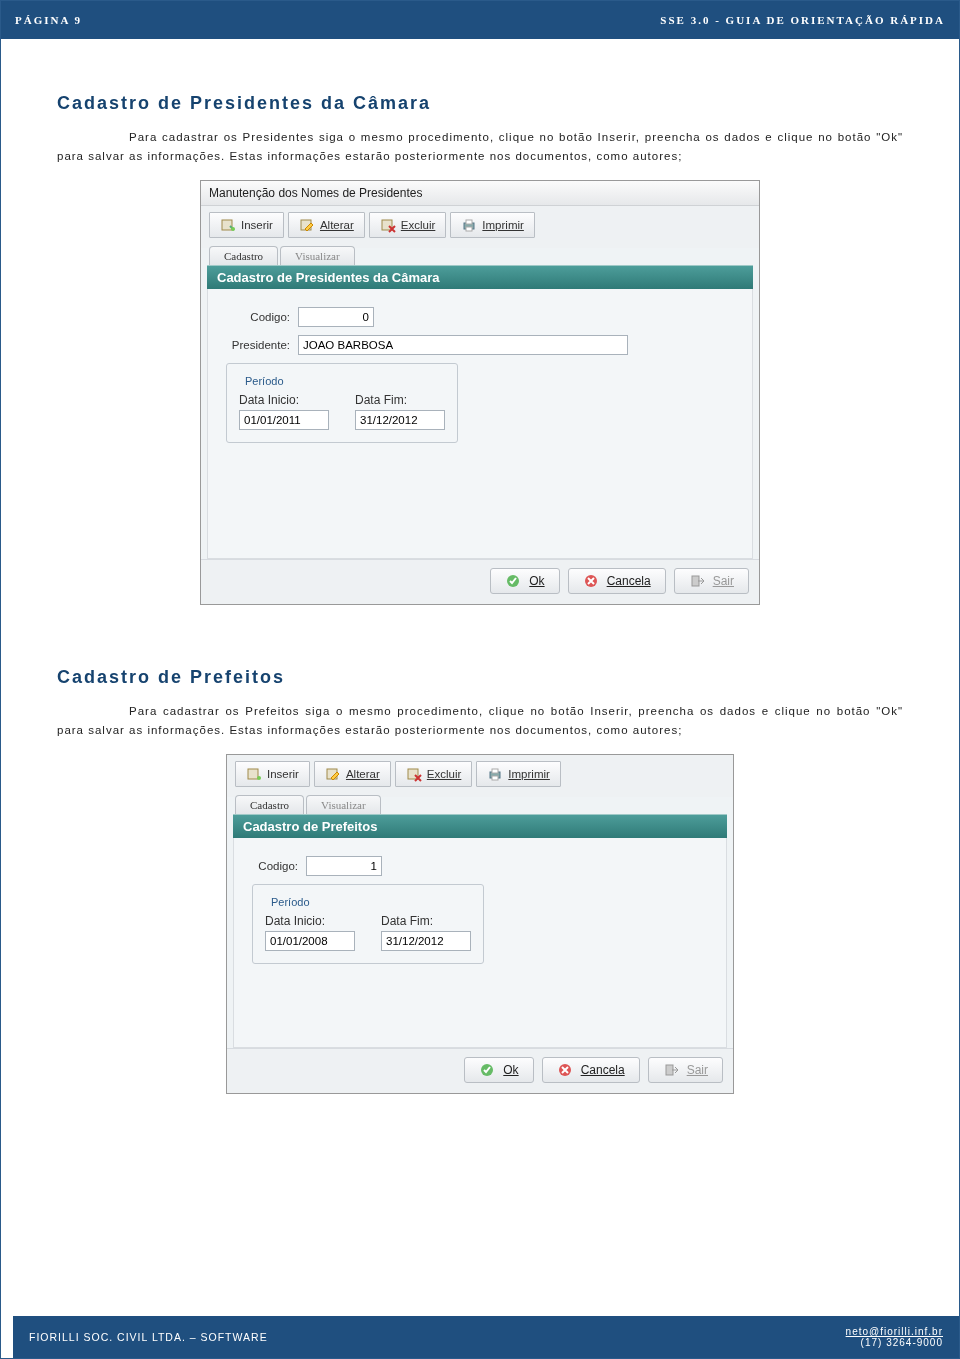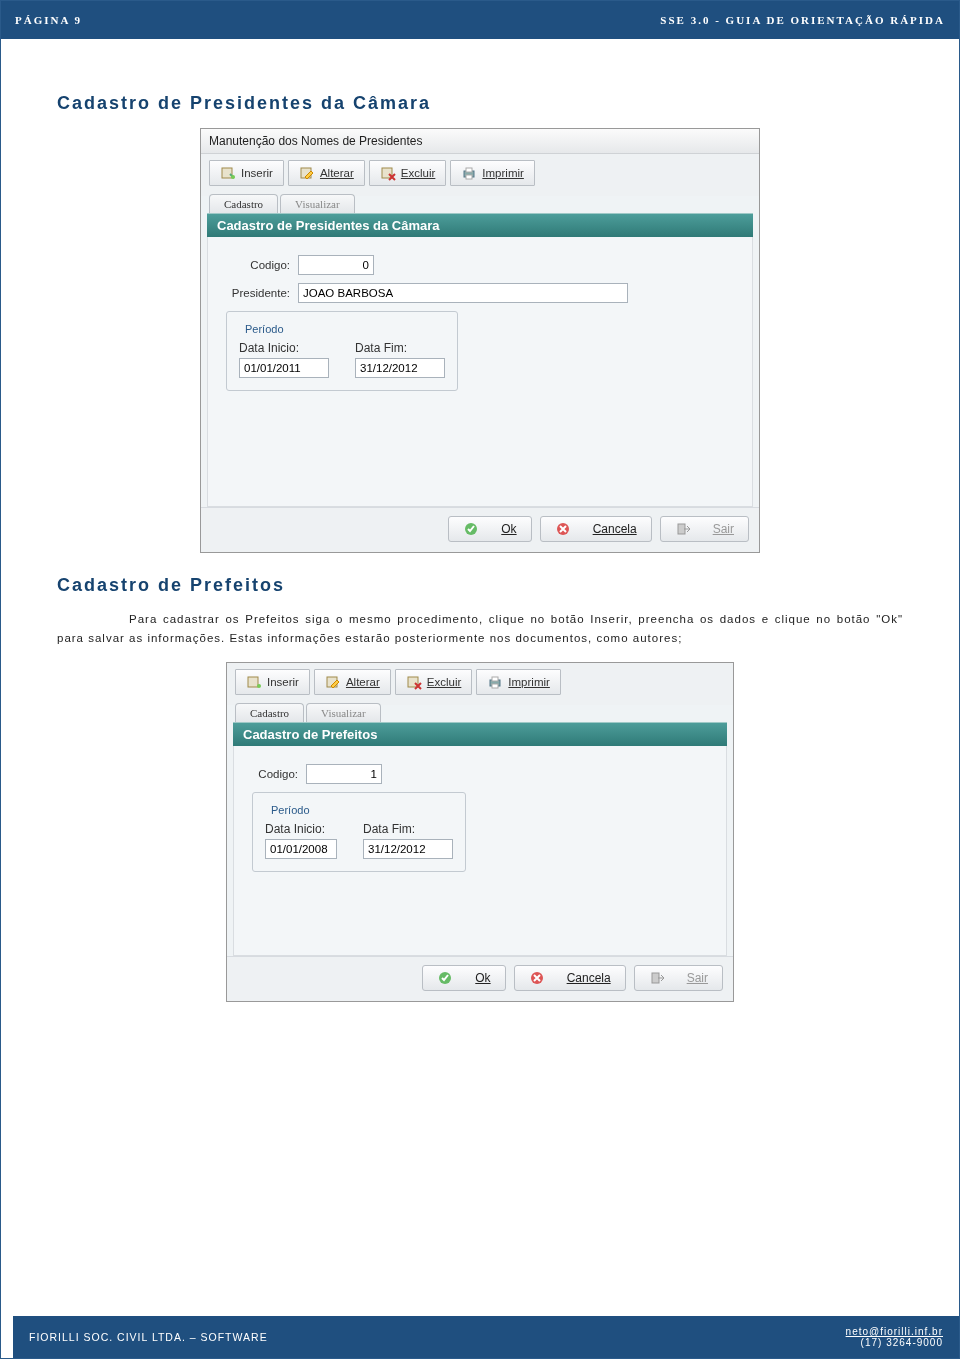--- a/index.html
+++ b/index.html
@@ -49,21 +49,21 @@
     letter-spacing: 1px;
     line-height: 1.65;
     text-align: justify;
     text-indent: 72px;
     margin-bottom: 14px;
   }
   
   .win {
     border: 1px solid #999;
     background: #eff3f5;
-    margin: 6px auto 22px auto;
+    margin: 6px auto 62px auto;
     font-family: "Segoe UI", Tahoma, sans-serif;
     font-size: 12px;
     color: #222;
   }
   .win1 { width: 560px; }
   .win2 { width: 508px; }
   .win-title {
     background: linear-gradient(#fbfbfb,#e6e8ea);
     padding: 5px 8px;
     font-size: 12px;
@@ -167,21 +167,21 @@
     display:flex;
     justify-content:flex-end;
     gap:8px;
     padding: 8px 10px 10px 10px;
     background:#eef1f3;
     border-top:1px solid #d7dbe0;
   }
   .abtn {
     display:flex;
     align-items:center;
-    gap:22px;
+    gap:8px;
     border: 1px solid #b9bec4;
     background: linear-gradient(#fdfdfe,#e5e8eb);
     border-radius: 3px;
     padding: 4px 14px;
     font-size: 12px;
     color:#222;
   }
   .abtn .ic { width:16px; height:16px; }
   .abtn.dim { color:#999; }
   
@@ -207,20 +207,21 @@
 <div class="page">
 
   <div class="hdr">
     <div class="hdr-left">PÁGINA 9</div>
     <div class="hdr-right">SSE 3.0 - GUIA DE ORIENTAÇÃO RÁPIDA</div>
   </div>
 
   <div class="content">
 
     <div class="section-title">Cadastro de Presidentes da Câmara</div>
+    <p class="para">Para cadastrar os Presidentes siga o mesmo procedimento, clique no botão Inserir, preencha os dados e clique no botão "Ok" para salvar as informações. Estas informações estarão posteriormente nos documentos, como autores;</p>
 
     <div class="win win1">
       <div class="win-title">Manutenção dos Nomes de Presidentes</div>
 
       <div class="toolbar">
         <div class="tbtn">
           <span class="ic">
             <svg viewBox="0 0 16 16">
                 <rect x="2" y="3" width="10" height="10" fill="#e8e2cc" stroke="#a08a4a"></rect>
                 <path d="M10 9 l4 4" stroke="#5a7" stroke-width="2"></path>
@@ -362,21 +363,21 @@
       <div class="form-area">
         <div class="frow">
           <span class="flabel" style="min-width:46px">Codigo:</span>
           <input class="finput" style="width: 76px; text-align: right;" value="1">
         </div>
         <div class="fieldset">
           <div class="legend">Período</div>
           <div class="period-row">
             <div class="pcol">
               <div class="plabel">Data Inicio:</div>
-              <input class="finput" style="width: 72px;" value="01/01/2008">
+              <input class="finput" style="width: 90px;" value="01/01/2008">
             </div>
             <div class="pcol">
               <div class="plabel">Data Fim:</div>
               <input class="finput" style="width: 90px;" value="31/12/2012">
             </div>
           </div>
         </div>
       </div>
 
       <div class="btnrow">

